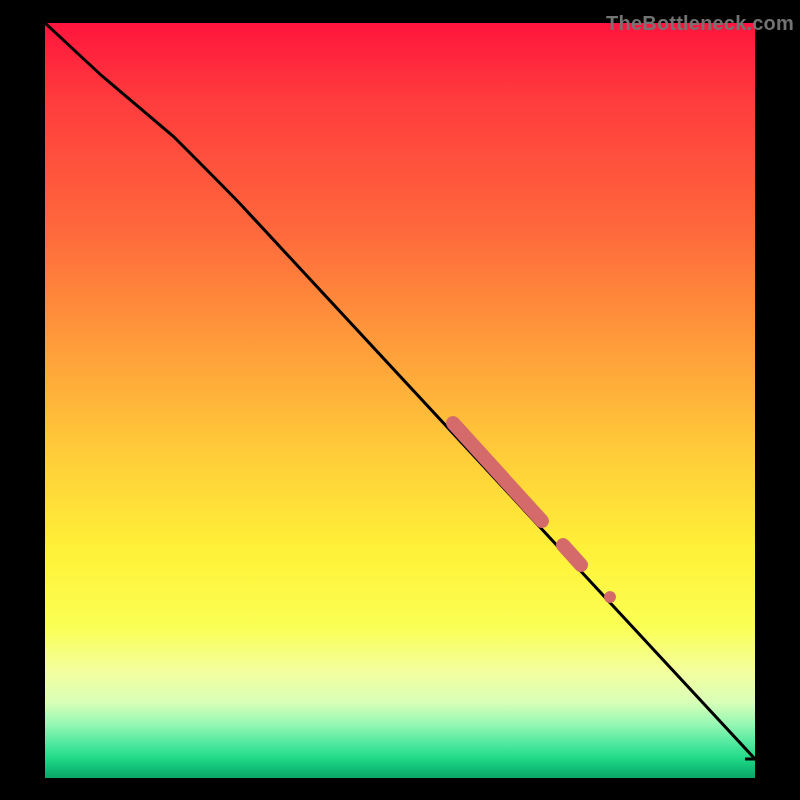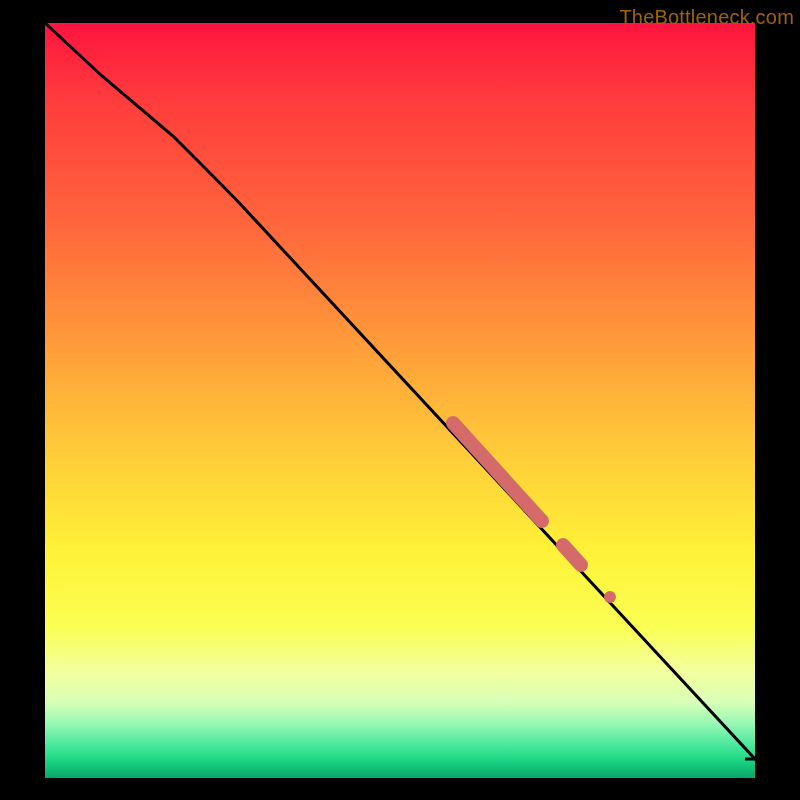--- a/index.html
+++ b/index.html
@@ -36,25 +36,25 @@
       #d8ffb8 90%,
       #92f7b3 93%,
       #4ee89e 95.5%,
       #1ed885 97.5%,
       #0fb974 99%,
       #0aa768 100%
     );
   }
   .attrib {
     position: absolute;
-    top: 6px;
+    top: 12px;
     right: 6px;
-    color: #a16207;
+    color: #737373;
     font-size: 20px;
-    font-weight: 400;
+    font-weight: 700;
     letter-spacing: 0.2px;
   }
   svg.curve {
     position: absolute;
     left: 0;
     top: 0;
     width: 710px;
     height: 755px;
   }
 </style>

